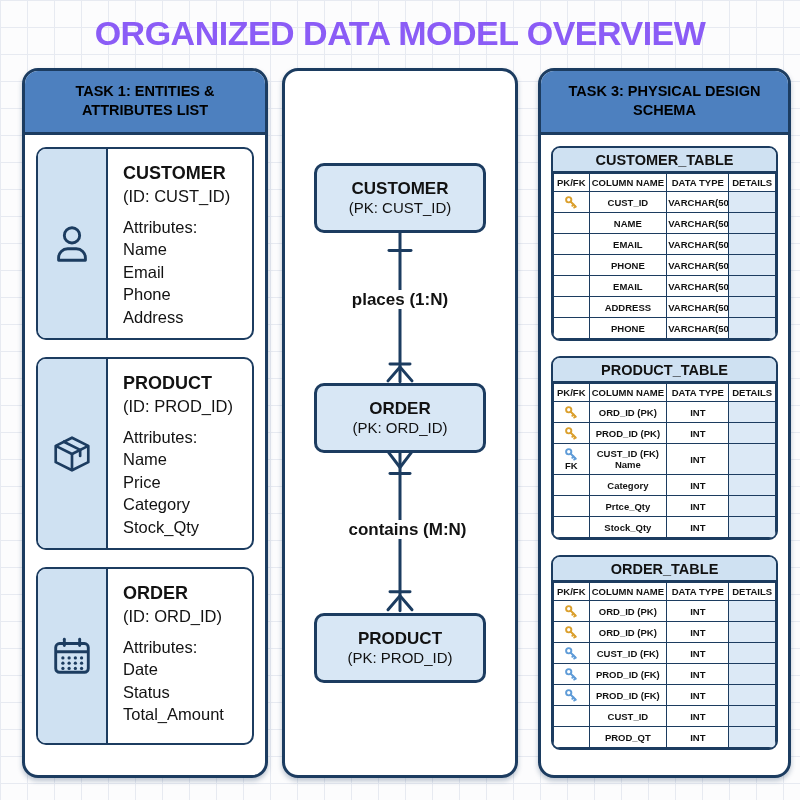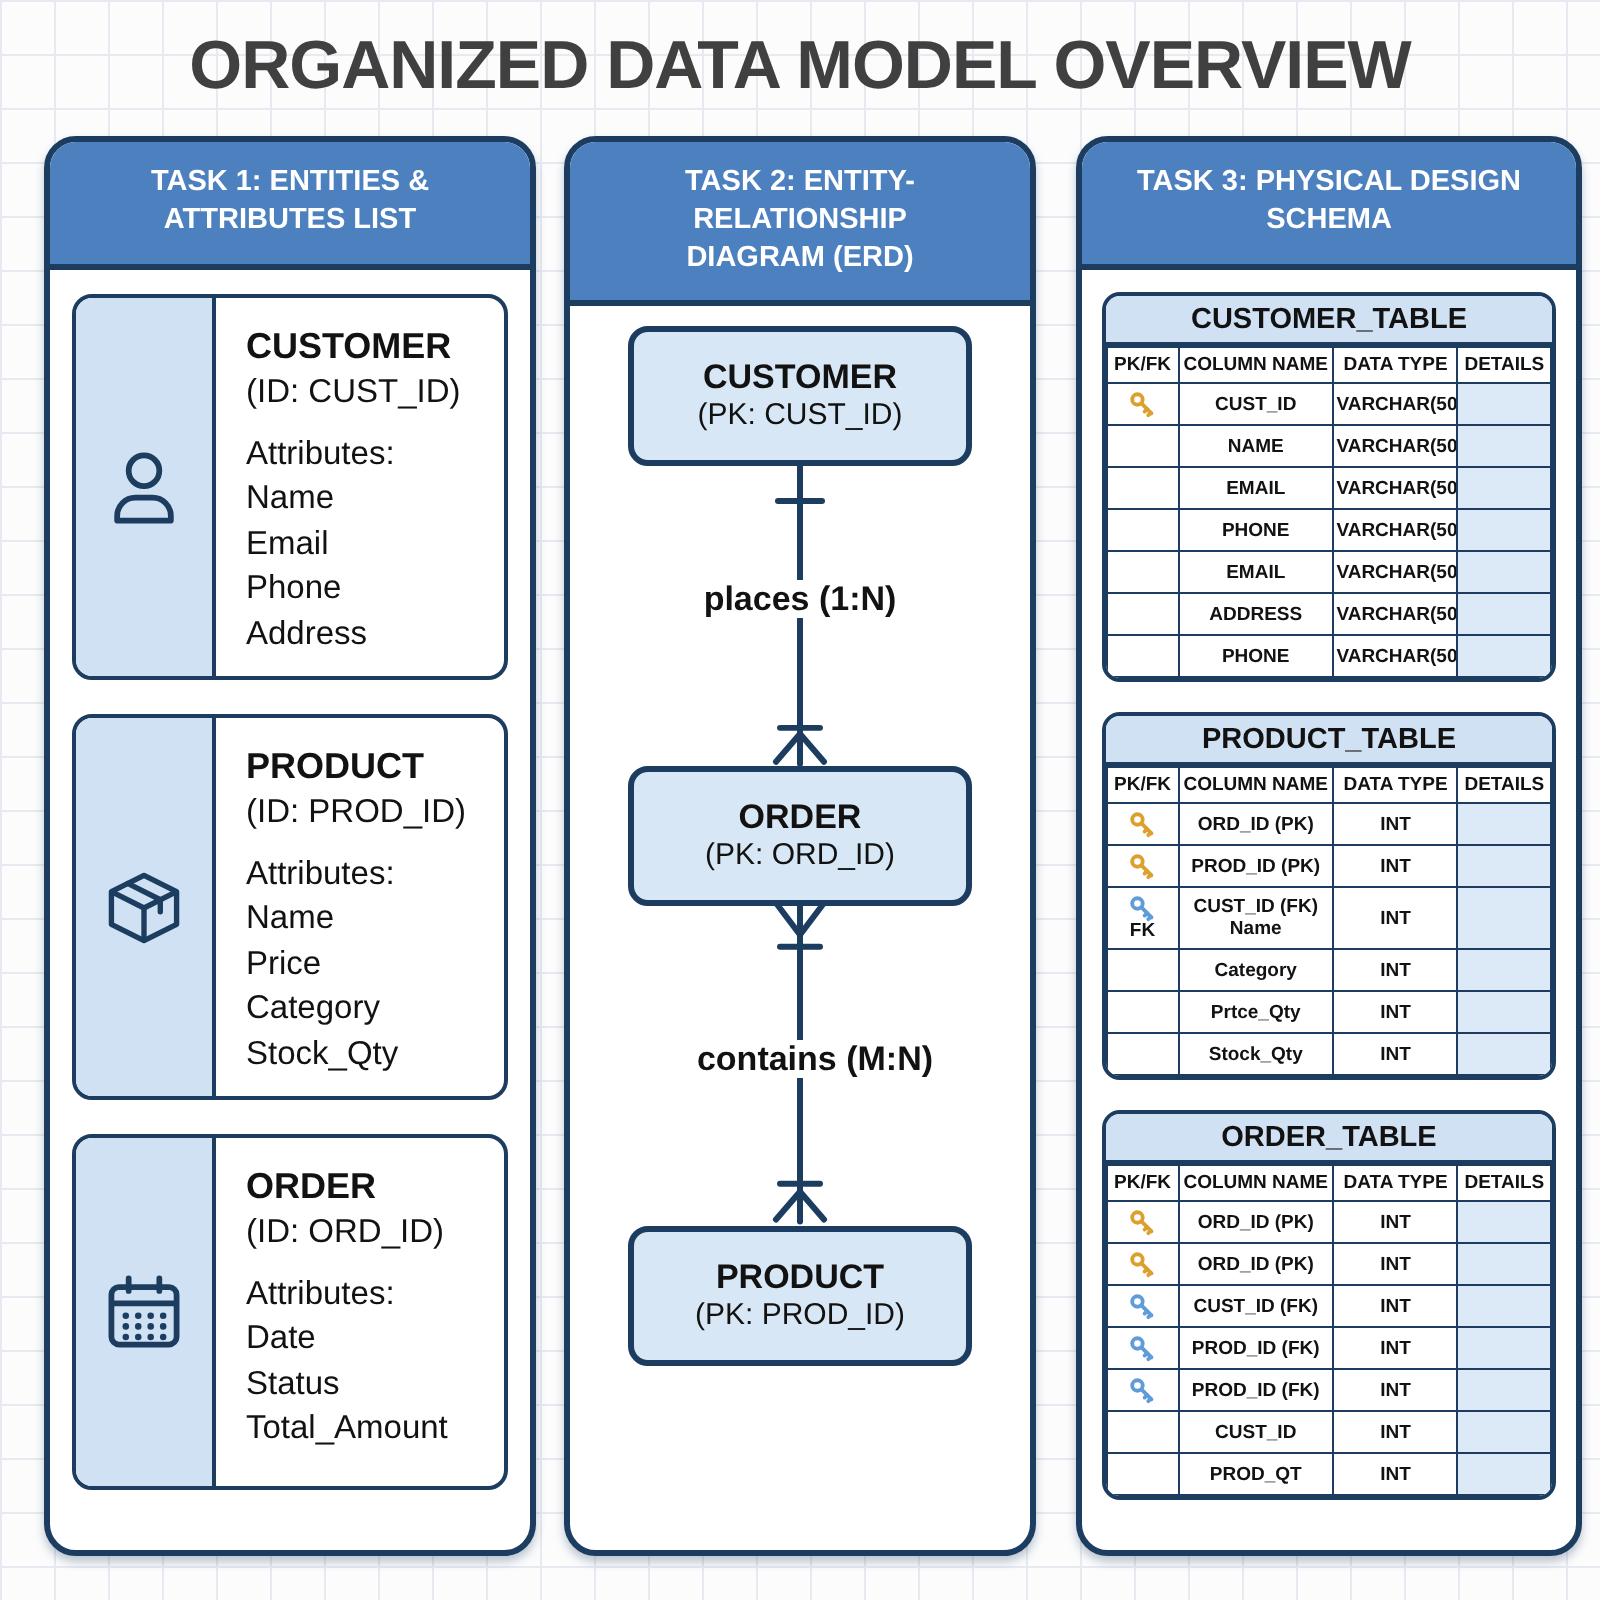--- a/index.html
+++ b/index.html
@@ -10,33 +10,33 @@
     background-image:
       linear-gradient(#e7eaf1 1px, transparent 1px),
       linear-gradient(90deg, #e7eaf1 1px, transparent 1px);
     background-size:27px 27px;
     position:relative;
     color:#121212;
   }
   .page-title {
     position:absolute; top:14px; left:0; width:800px;
     text-align:center; font-size:34px; font-weight:bold;
-    color:#404040; letter-spacing:-0.5px;
+    color:#8b5cf6; letter-spacing:-0.5px;
   }
   .panel {
     position:absolute; top:68px; bottom:22px;
     background:#fff; border:3px solid #1c3c60; border-radius:16px;
     box-shadow:0 3px 5px rgba(23,54,92,.28);
     overflow:hidden;
   }
   #panel1 { left:22px;  width:246px; }
   #panel2 { left:282px; width:236px; }
   #panel3 { left:538px; width:253px; }
   .panel-header {
-    background:#4d80bf; color:#ffffff; text-align:center;
+    background:#4d80bf; color:#000000; text-align:center;
     font-weight:bold; font-size:14.5px; line-height:1.3;
     padding:11px 16px; min-height:64px;
     border-bottom:3px solid #1c3c60;
   }
   
   .p1-body { padding:12px 11px; }
   .entity-card {
     border:2.5px solid #1c3c60; border-radius:10px;
     display:flex; overflow:hidden; background:#fff;
     margin-bottom:17px; min-height:178px;
@@ -181,24 +181,20 @@
         <div class="attr-item">Date</div>
             <div class="attr-item">Status</div>
             <div class="attr-item">Total_Amount</div>
           </div>
       </div>
     </div>
   </div>
 </div>
 
 <div class="panel" id="panel2">
-  <div class="panel-header">
-    <div>TASK 2: ENTITY-RELATIONSHIP</div>
-    <div>DIAGRAM (ERD)</div>
-  </div>
   <div class="erd-body">
     <svg class="erd-svg" viewBox="0 0 230 640" preserveAspectRatio="none">
       <g stroke="#1c3c60" stroke-width="3" fill="none" stroke-linecap="round">
 
         <line x1="115" y1="95" x2="115" y2="245"></line>
         <line x1="104" y1="113" x2="126" y2="113"></line>
         <line x1="105" y1="227" x2="125" y2="227"></line>
         <path d="M103 244 L115 230 L127 244"></path>
 
         <line x1="115" y1="315" x2="115" y2="475"></line>

